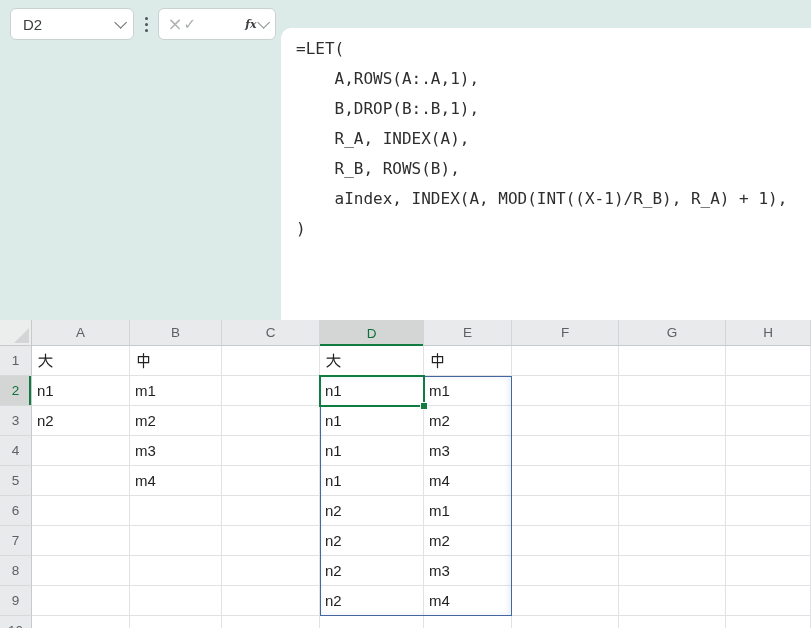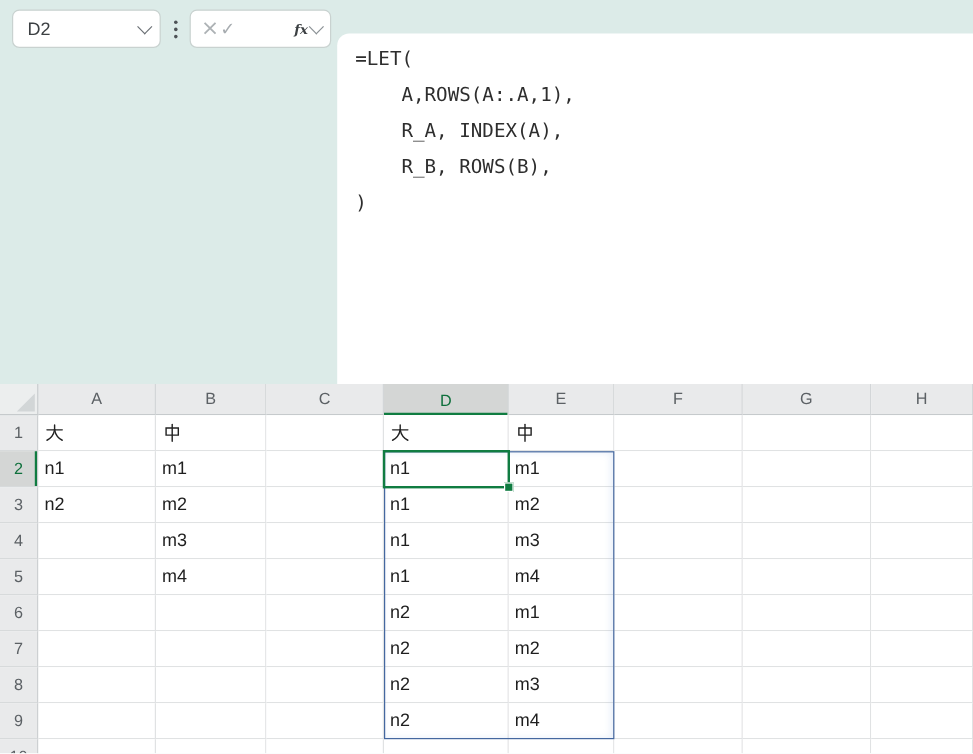--- a/index.html
+++ b/index.html
@@ -243,22 +243,24 @@
     <div class="fxgroup">
       <span class="icon-cancel">×</span>
       <span class="icon-enter">✓</span>
       <span class="fx-label">fx</span>
       <span class="chev"></span>
     </div>
 
     <div class="formulabar">
         <div class="fline">=LET(</div>
         <div class="fline">    A,ROWS(A:.A,1),</div>
+        <div class="fline">    B,DROP(B:.B,1),</div>
         <div class="fline">    R_A, INDEX(A),</div>
         <div class="fline">    R_B, ROWS(B),</div>
+        <div class="fline">    aIndex, INDEX(A, MOD(INT((X-1)/R_B), R_A) + 1),</div>
         <div class="fline">)</div>
       </div>
   </div>
 
   <div class="grid">
       <div class="hdr-row">
         <div class="corner">
           <div class="tri"></div>
         </div>
         <div class="colhdr" style="width: 98px;">A</div>

